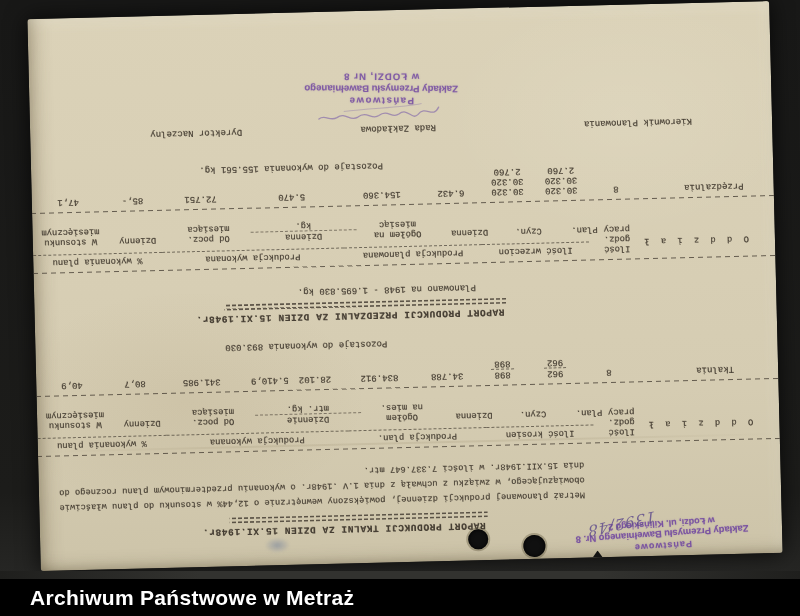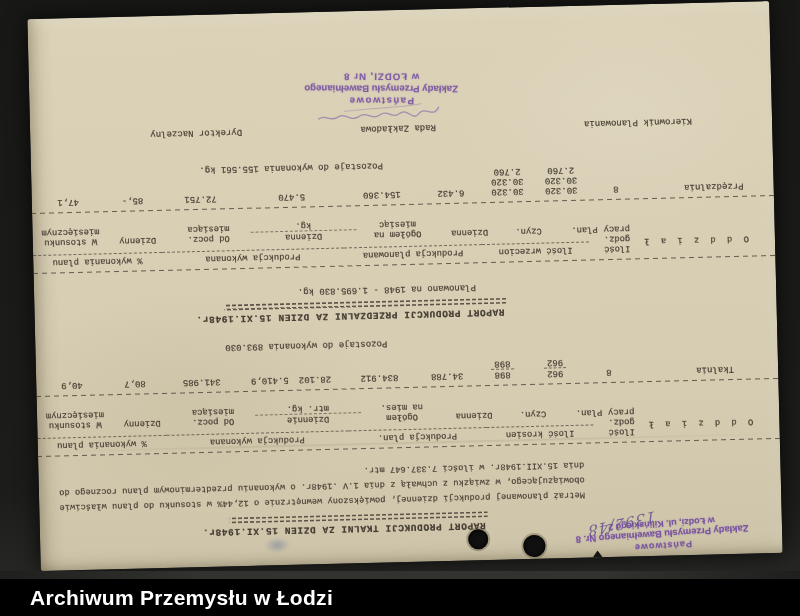--- a/index.html
+++ b/index.html
@@ -248,16 +248,16 @@
     <div class="stampB">
       <span class="s1">Państwowe</span>
       <span class="s2">Zakłady Przemysłu Bawełnianego</span>
       <span class="s3">w ŁODZI, Nr 8</span>
     </div>
 
   </div>
 
   <div class="prebar"></div>
   <div class="archbar">
-    <span>Archiwum Przemysłu w Łodzi</span>
+    <span>Archiwum Państwowe w Metraż</span>
   </div>
 
 </div>
 
 </body></html>

